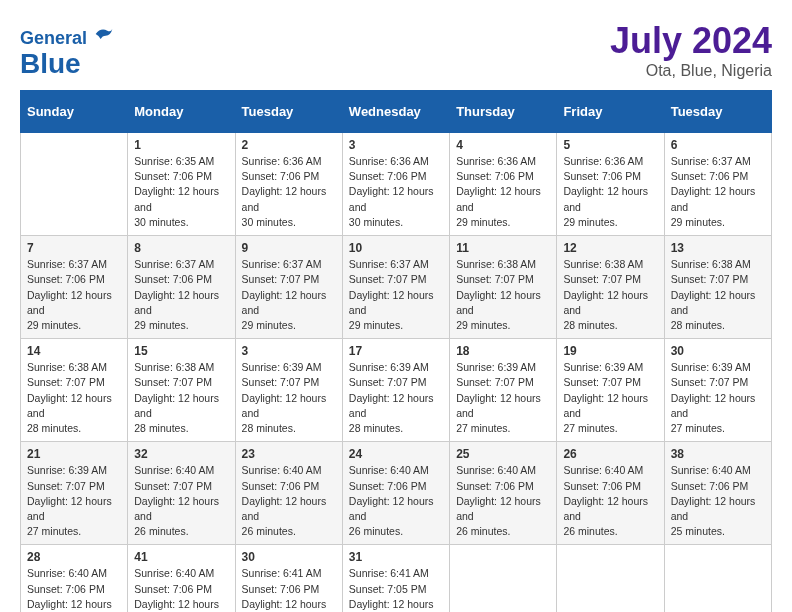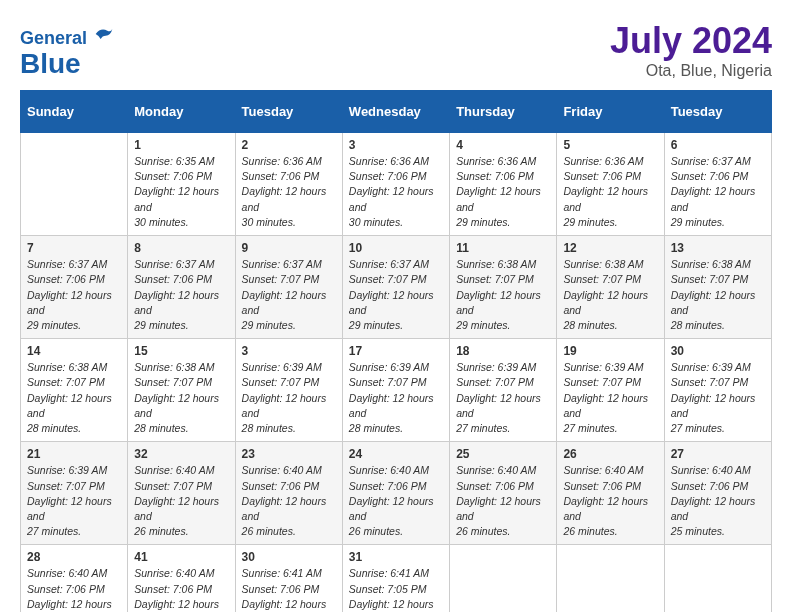--- a/index.html
+++ b/index.html
@@ -78,21 +78,20 @@
       font-weight: bold;
       font-size: 12px;
       color: #333;
       display: block;
       margin-bottom: 2px;
     }
     .day-info {
       color: #333;
       font-size: 10.5px;
       line-height: 1.45;
-      font-style: italic;
     }
     .empty-cell {
       background: #fff !important;
     }
   </style>
 </head>
 <body>
 
 <div class="header-area">
   <div class="logo">
@@ -231,21 +230,21 @@
         </td>
         <td>
           <span class="day-number">25</span>
           <div class="day-info">Sunrise: 6:40 AM<br>Sunset: 7:06 PM<br>Daylight: 12 hours and<br>26 minutes.</div>
         </td>
         <td>
           <span class="day-number">26</span>
           <div class="day-info">Sunrise: 6:40 AM<br>Sunset: 7:06 PM<br>Daylight: 12 hours and<br>26 minutes.</div>
         </td>
         <td>
-          <span class="day-number">27</span>
+          <span class="day-number">38</span>
           <div class="day-info">Sunrise: 6:40 AM<br>Sunset: 7:06 PM<br>Daylight: 12 hours and<br>25 minutes.</div>
         </td>
       </tr>
       <tr>
         <td>
           <span class="day-number">28</span>
           <div class="day-info">Sunrise: 6:40 AM<br>Sunset: 7:06 PM<br>Daylight: 12 hours and<br>25 minutes.</div>
         </td>
         <td>
           <span class="day-number">41</span>

